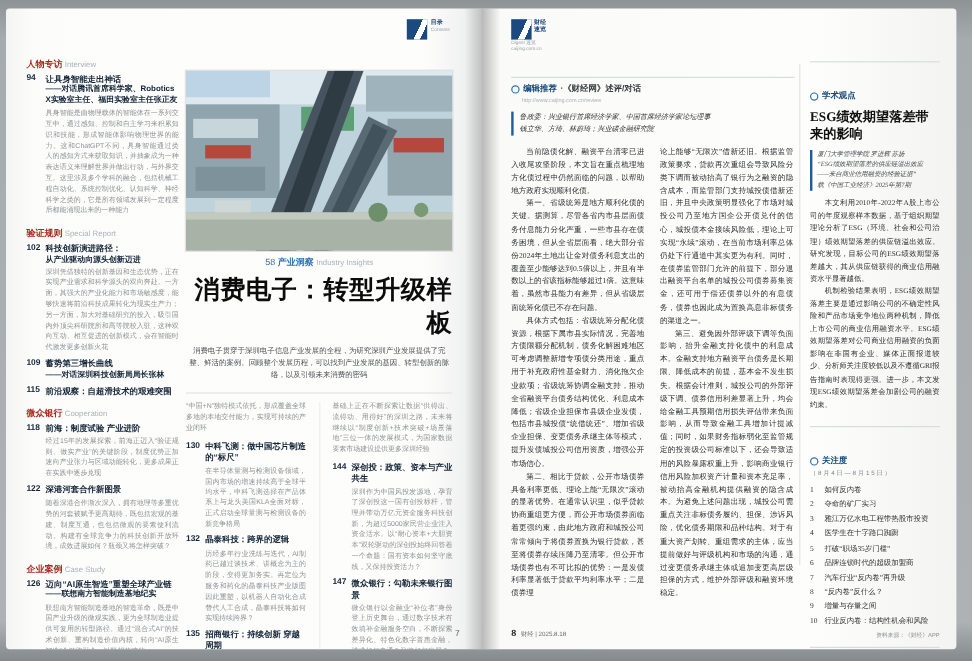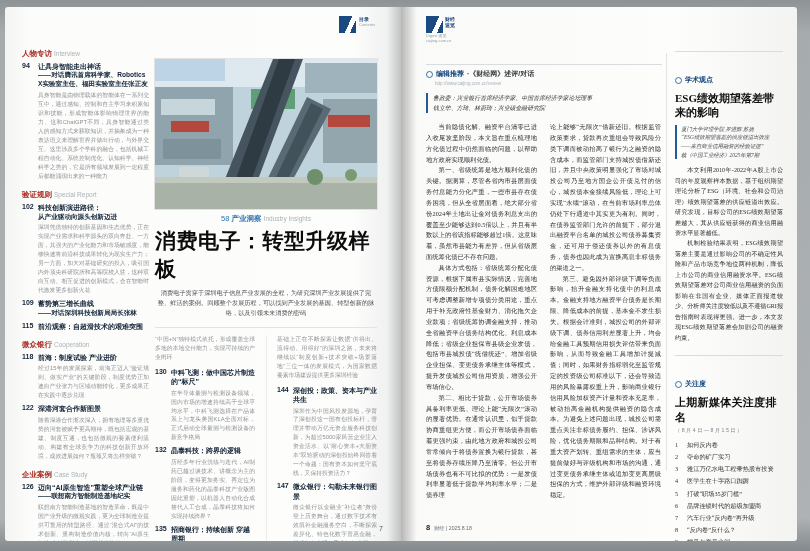--- a/index.html
+++ b/index.html
@@ -35,21 +35,21 @@
   .toc-it-title{font-size:7px;font-weight:bold;color:#122437;line-height:1.35;}
   .toc-it-sub{font-size:6.6px;font-weight:bold;color:#122437;line-height:1.35;}
   .toc-it-body{font-size:5.8px;color:#8e9194;line-height:1.55;text-align:justify;margin-top:2px;}
 
   .feature{position:absolute;left:150px;top:0;width:222px;}
   .market-photo{margin-top:52px;width:222px;height:150px;position:relative;box-shadow:0 0 0 1px #e2e2e0;}
   .kicker{margin-top:5px;text-align:center;font-size:7.5px;}
   .kicker-num{color:#2e72b0;font-weight:normal;}
   .kicker-cn{color:#2e72b0;font-weight:bold;}
   .kicker-en{color:#a9b2b8;font-size:6.5px;}
-  .headline{margin-top:3px;text-align:left;font-size:21px;font-weight:bold;color:#0c0c0c;letter-spacing:.5px;}
+  .headline{margin-top:3px;text-align:right;font-size:21px;font-weight:bold;color:#0c0c0c;letter-spacing:.5px;}
   .intro{margin-top:5px;text-align:center;font-size:6.2px;color:#4c4f52;line-height:1.65;}
   .feature-cols{margin-top:8px;padding-top:7px;border-top:1px solid #e3e3e1;display:flex;gap:11px;}
   .fcol{width:105px;}
   .fcol + .fcol{border-left:1px solid #eceded;padding-left:10px;}
   .fcol-lead{font-size:5.8px;color:#8e9194;line-height:1.55;text-align:justify;margin-bottom:6px;}
   .lp-pagenum{position:absolute;right:18px;bottom:9px;font-size:7px;color:#55585a;}
 
   
   .rp-logo{position:absolute;left:25px;top:9px;}
   .rp-logo-row{display:flex;gap:2px;}
@@ -311,21 +311,20 @@
             <p>本文利用2010年-2022年A股上市公司的年度观察样本数据，基于组织期望理论分析了ESG（环境、社会和公司治理）绩效期望落差的供应链溢出效应。研究发现，目标公司的ESG绩效期望落差越大，其从供应链获得的商业信用融资水平显著越低。</p>
             <p>机制检验结果表明，ESG绩效期望落差主要是通过影响公司的不确定性风险和产品市场竞争地位两种机制，降低上市公司的商业信用融资水平。ESG绩效期望落差对公司商业信用融资的负面影响在非国有企业、媒体正面报道较少、分析师关注度较低以及不遵循GRI报告指南时表现得更强。进一步，本文发现ESG绩效期望落差会加剧公司的融资约束。</p>
           </div>
       </div>
 
       <div class="attention sb-block">
         <div class="marker">
           <span class="dot"></span>
           <span class="m-blue">关注度</span>
         </div>
-        <div class="att-title">上期新媒体关注度排名</div>
         <div class="att-date">（8月4日—8月15日）</div>
         <div class="att-list">
             <div class="att-row">
               <span class="att-rank">1</span>
               <span class="att-label">如何反内卷</span>
             </div>
             <div class="att-row">
               <span class="att-rank">2</span>
               <span class="att-label">夺命的矿厂实习</span>
             </div>

